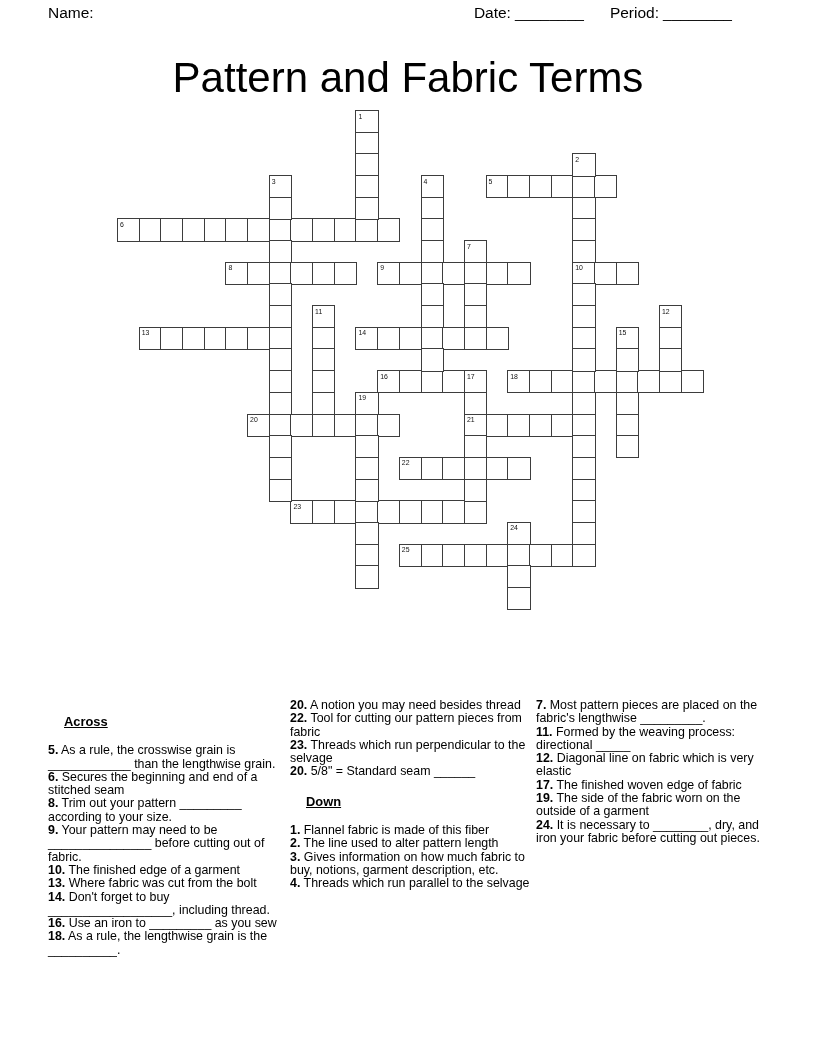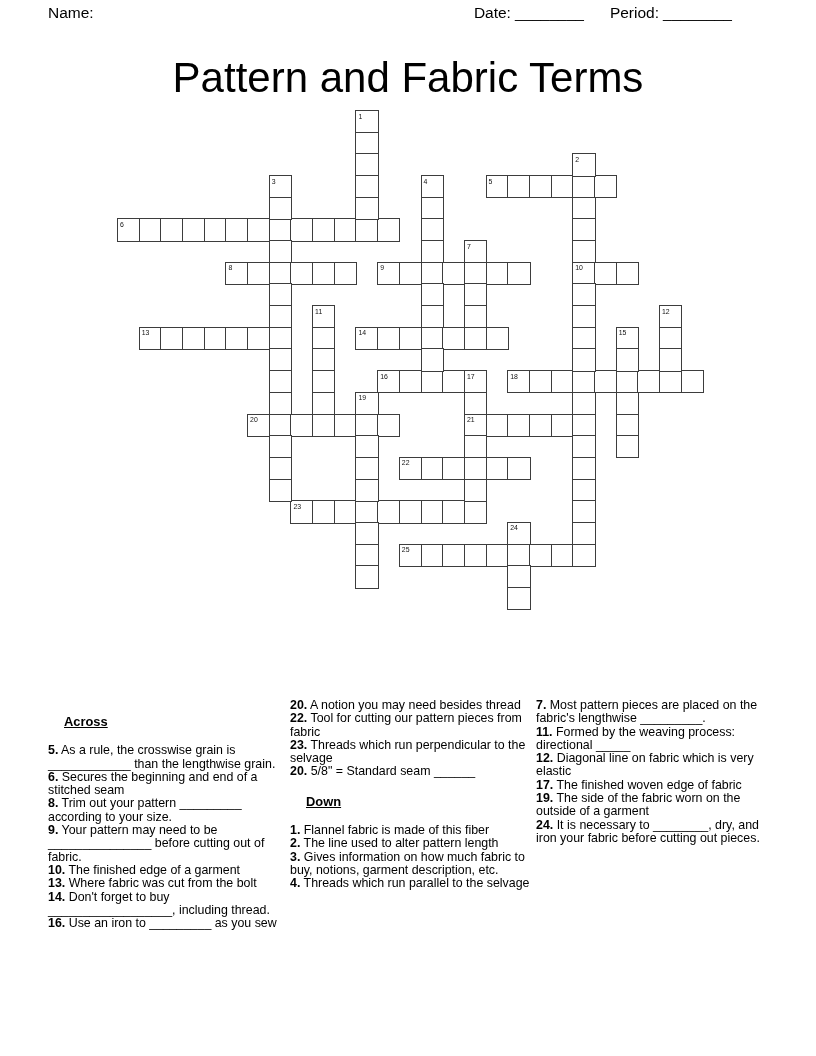--- a/index.html
+++ b/index.html
@@ -239,20 +239,21 @@
 <div class="cluecol" id="col1" style="left:48px;width:238px;">
     <p class="clhead">Across</p>
     <p class="clue"><b>5.</b> As a rule, the crosswise grain is ____________ than the lengthwise grain.</p>
     <p class="clue"><b>6.</b> Secures the beginning and end of a stitched seam</p>
     <p class="clue"><b>8.</b> Trim out your pattern _________ according to your size.</p>
     <p class="clue"><b>9.</b> Your pattern may need to be _______________ before cutting out of fabric.</p>
     <p class="clue"><b>10.</b> The finished edge of a garment</p>
     <p class="clue"><b>13.</b> Where fabric was cut from the bolt</p>
     <p class="clue"><b>14.</b> Don't forget to buy __________________, including thread.</p>
     <p class="clue"><b>16.</b> Use an iron to _________ as you sew</p>
+    <p class="clue"><b>18.</b> As a rule, the lengthwise grain is the __________.</p>
   </div>
 <div class="cluecol" id="col2" style="left:290px;width:240px;">
     <p class="clue"><b>20.</b> A notion you may need besides thread</p>
     <p class="clue"><b>22.</b> Tool for cutting our pattern pieces from fabric</p>
     <p class="clue"><b>23.</b> Threads which run perpendicular to the selvage</p>
     <p class="clue"><b>20.</b> 5/8" = Standard seam ______</p>
     <p class="clhead">Down</p>
     <p class="clue"><b>1.</b> Flannel fabric is made of this fiber</p>
     <p class="clue"><b>2.</b> The line used to alter pattern length</p>
     <p class="clue"><b>3.</b> Gives information on how much fabric to buy, notions, garment description, etc.</p>

